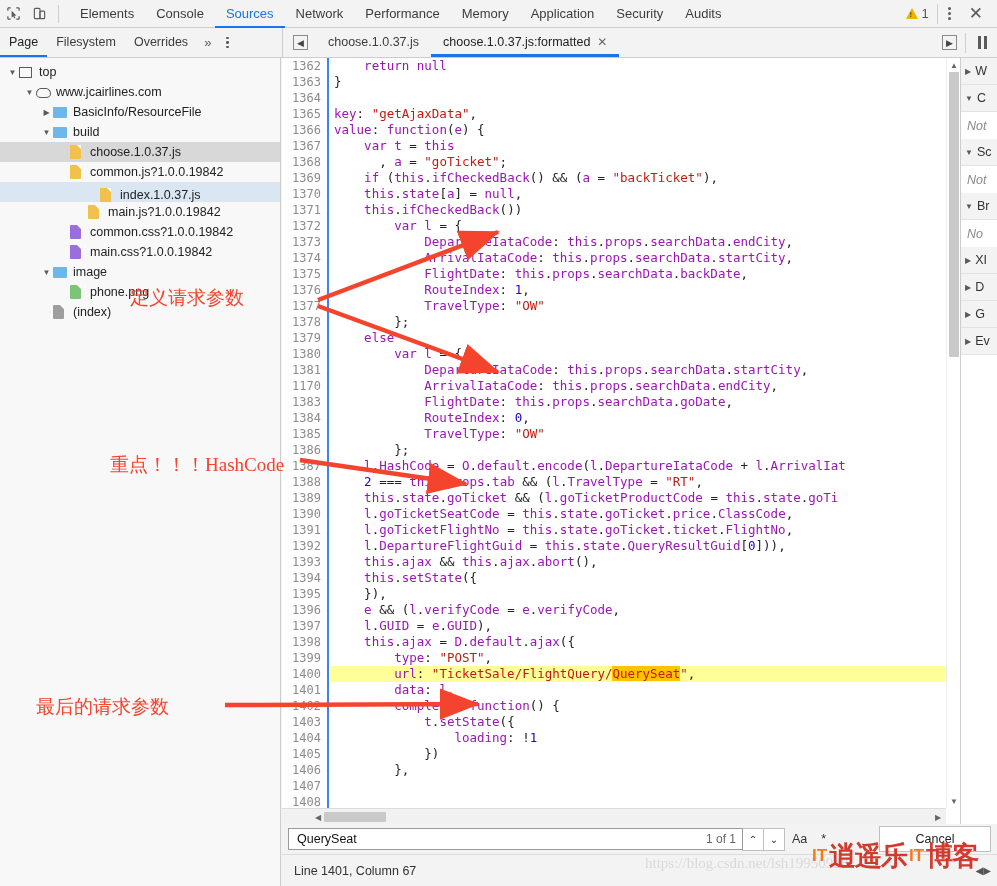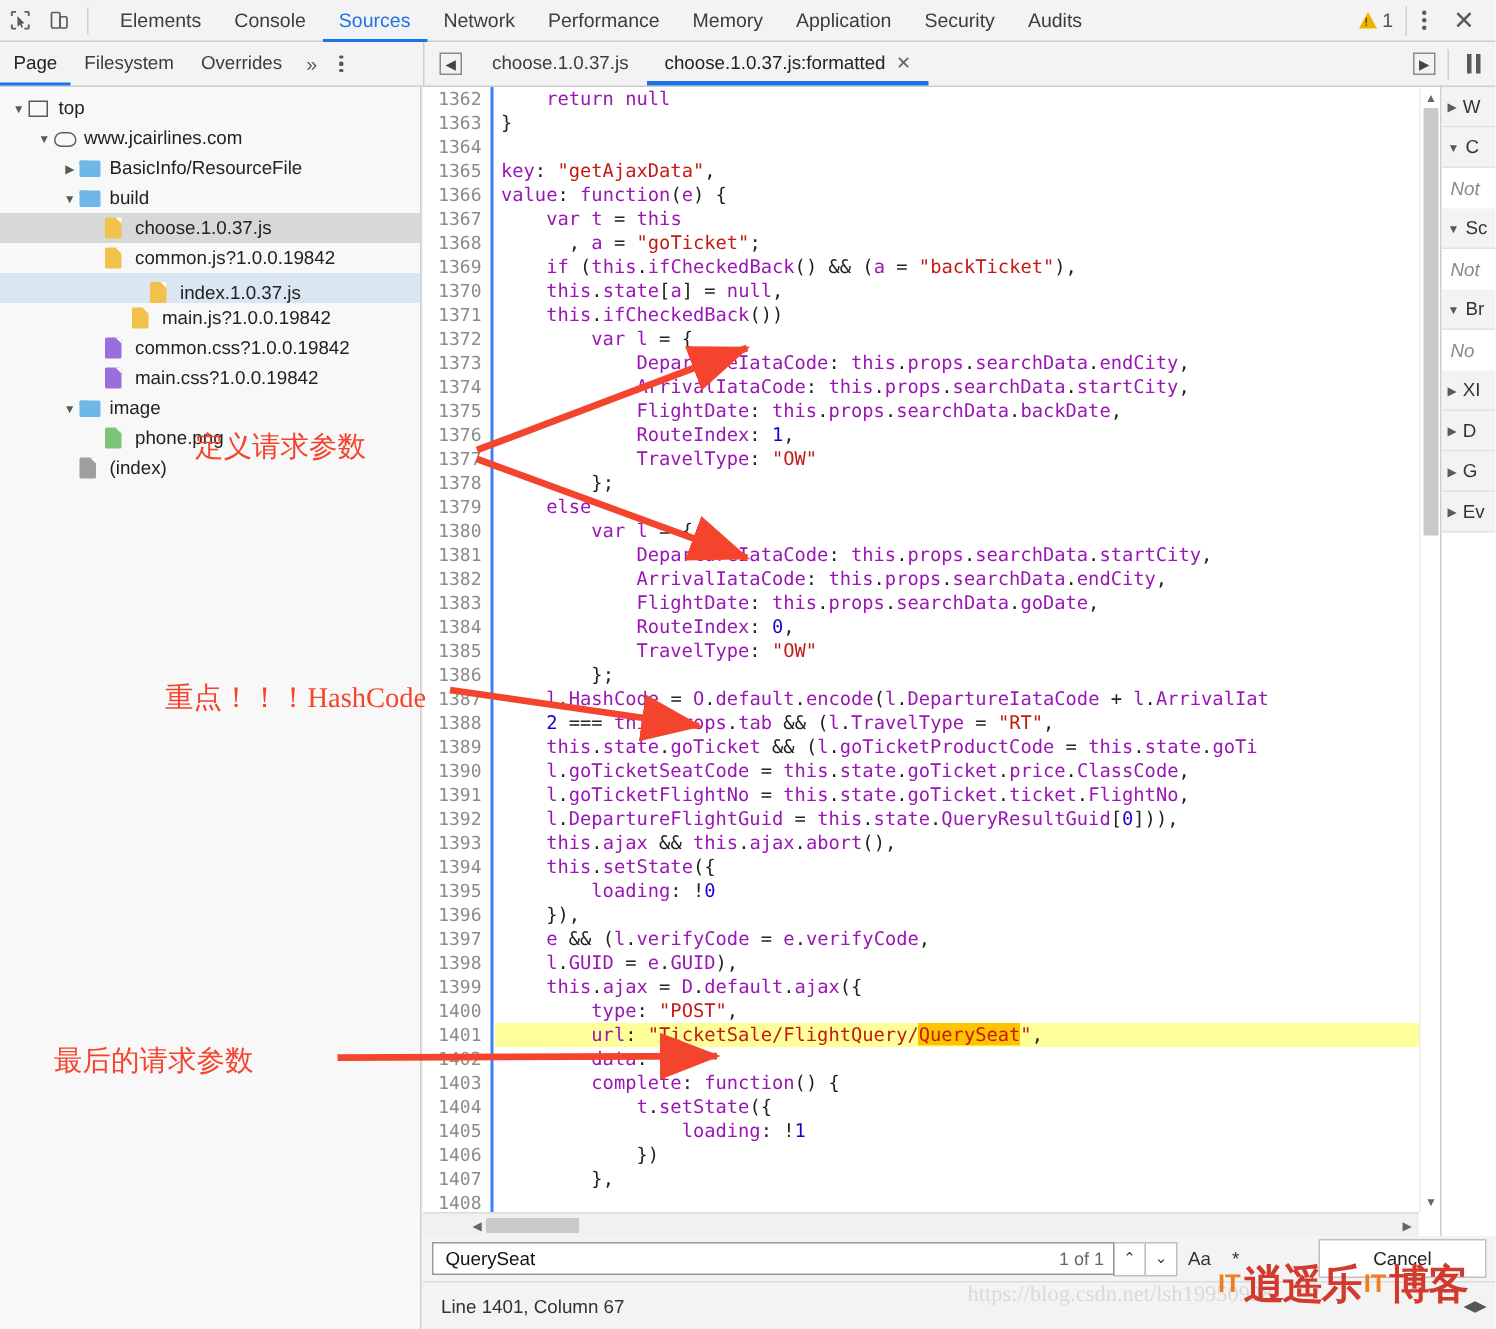--- a/index.html
+++ b/index.html
@@ -330,21 +330,21 @@
         <div class="gline">1372</div>
         <div class="gline">1373</div>
         <div class="gline">1374</div>
         <div class="gline">1375</div>
         <div class="gline">1376</div>
         <div class="gline">1377</div>
         <div class="gline">1378</div>
         <div class="gline">1379</div>
         <div class="gline">1380</div>
         <div class="gline">1381</div>
-        <div class="gline">1382</div>
+        <div class="gline">1170</div>
         <div class="gline">1383</div>
         <div class="gline">1384</div>
         <div class="gline">1385</div>
         <div class="gline">1386</div>
         <div class="gline">1387</div>
         <div class="gline">1388</div>
         <div class="gline">1389</div>
         <div class="gline">1390</div>
         <div class="gline">1391</div>
         <div class="gline">1392</div>
@@ -393,21 +393,20 @@
         <div class="cline"><span class="plain">            </span><span class="kw">TravelType</span><span class="plain">:</span><span class="plain"> </span><span class="str">"OW"</span></div>
         <div class="cline"><span class="plain">        </span><span class="plain">}</span><span class="plain">;</span></div>
         <div class="cline"><span class="plain">    </span><span class="kw">l</span><span class="plain">.</span><span class="kw">HashCode</span><span class="plain"> </span><span class="plain">=</span><span class="plain"> </span><span class="kw">O</span><span class="plain">.</span><span class="kw">default</span><span class="plain">.</span><span class="kw">encode</span><span class="plain">(</span><span class="kw">l</span><span class="plain">.</span><span class="kw">DepartureIataCode</span><span class="plain"> </span><span class="plain">+</span><span class="plain"> </span><span class="kw">l</span><span class="plain">.</span><span class="kw">ArrivalIat</span></div>
         <div class="cline"><span class="plain">    </span><span class="num">2</span><span class="plain"> </span><span class="plain">=</span><span class="plain">=</span><span class="plain">=</span><span class="plain"> </span><span class="kw">this</span><span class="plain">.</span><span class="kw">props</span><span class="plain">.</span><span class="kw">tab</span><span class="plain"> </span><span class="plain">&amp;</span><span class="plain">&amp;</span><span class="plain"> </span><span class="plain">(</span><span class="kw">l</span><span class="plain">.</span><span class="kw">TravelType</span><span class="plain"> </span><span class="plain">=</span><span class="plain"> </span><span class="str">"RT"</span><span class="plain">,</span></div>
         <div class="cline"><span class="plain">    </span><span class="kw">this</span><span class="plain">.</span><span class="kw">state</span><span class="plain">.</span><span class="kw">goTicket</span><span class="plain"> </span><span class="plain">&amp;</span><span class="plain">&amp;</span><span class="plain"> </span><span class="plain">(</span><span class="kw">l</span><span class="plain">.</span><span class="kw">goTicketProductCode</span><span class="plain"> </span><span class="plain">=</span><span class="plain"> </span><span class="kw">this</span><span class="plain">.</span><span class="kw">state</span><span class="plain">.</span><span class="kw">goTi</span></div>
         <div class="cline"><span class="plain">    </span><span class="kw">l</span><span class="plain">.</span><span class="kw">goTicketSeatCode</span><span class="plain"> </span><span class="plain">=</span><span class="plain"> </span><span class="kw">this</span><span class="plain">.</span><span class="kw">state</span><span class="plain">.</span><span class="kw">goTicket</span><span class="plain">.</span><span class="kw">price</span><span class="plain">.</span><span class="kw">ClassCode</span><span class="plain">,</span></div>
         <div class="cline"><span class="plain">    </span><span class="kw">l</span><span class="plain">.</span><span class="kw">goTicketFlightNo</span><span class="plain"> </span><span class="plain">=</span><span class="plain"> </span><span class="kw">this</span><span class="plain">.</span><span class="kw">state</span><span class="plain">.</span><span class="kw">goTicket</span><span class="plain">.</span><span class="kw">ticket</span><span class="plain">.</span><span class="kw">FlightNo</span><span class="plain">,</span></div>
         <div class="cline"><span class="plain">    </span><span class="kw">l</span><span class="plain">.</span><span class="kw">DepartureFlightGuid</span><span class="plain"> </span><span class="plain">=</span><span class="plain"> </span><span class="kw">this</span><span class="plain">.</span><span class="kw">state</span><span class="plain">.</span><span class="kw">QueryResultGuid</span><span class="plain">[</span><span class="num">0</span><span class="plain">]</span><span class="plain">)</span><span class="plain">)</span><span class="plain">,</span></div>
         <div class="cline"><span class="plain">    </span><span class="kw">this</span><span class="plain">.</span><span class="kw">ajax</span><span class="plain"> </span><span class="plain">&amp;</span><span class="plain">&amp;</span><span class="plain"> </span><span class="kw">this</span><span class="plain">.</span><span class="kw">ajax</span><span class="plain">.</span><span class="kw">abort</span><span class="plain">(</span><span class="plain">)</span><span class="plain">,</span></div>
         <div class="cline"><span class="plain">    </span><span class="kw">this</span><span class="plain">.</span><span class="kw">setState</span><span class="plain">(</span><span class="plain">{</span></div>
-        <div class="cline"><span class="plain">        </span><span class="kw">loading</span><span class="plain">:</span><span class="plain"> </span><span class="plain">!</span><span class="num">0</span></div>
         <div class="cline"><span class="plain">    </span><span class="plain">}</span><span class="plain">)</span><span class="plain">,</span></div>
         <div class="cline"><span class="plain">    </span><span class="kw">e</span><span class="plain"> </span><span class="plain">&amp;</span><span class="plain">&amp;</span><span class="plain"> </span><span class="plain">(</span><span class="kw">l</span><span class="plain">.</span><span class="kw">verifyCode</span><span class="plain"> </span><span class="plain">=</span><span class="plain"> </span><span class="kw">e</span><span class="plain">.</span><span class="kw">verifyCode</span><span class="plain">,</span></div>
         <div class="cline"><span class="plain">    </span><span class="kw">l</span><span class="plain">.</span><span class="kw">GUID</span><span class="plain"> </span><span class="plain">=</span><span class="plain"> </span><span class="kw">e</span><span class="plain">.</span><span class="kw">GUID</span><span class="plain">)</span><span class="plain">,</span></div>
         <div class="cline"><span class="plain">    </span><span class="kw">this</span><span class="plain">.</span><span class="kw">ajax</span><span class="plain"> </span><span class="plain">=</span><span class="plain"> </span><span class="kw">D</span><span class="plain">.</span><span class="kw">default</span><span class="plain">.</span><span class="kw">ajax</span><span class="plain">(</span><span class="plain">{</span></div>
         <div class="cline"><span class="plain">        </span><span class="kw">type</span><span class="plain">:</span><span class="plain"> </span><span class="str">"POST"</span><span class="plain">,</span></div>
         <div class="cline hl" style="width: 948px;"><span class="plain">        </span><span class="kw">url</span><span class="plain">:</span><span class="plain"> </span><span class="str">"TicketSale/FlightQuery/<span class="mark">QuerySeat</span>"</span><span class="plain">,</span></div>
         <div class="cline"><span class="plain">        </span><span class="kw">data</span><span class="plain">:</span><span class="plain"> </span><span class="kw">l</span><span class="plain">,</span></div>
         <div class="cline"><span class="plain">        </span><span class="kw">complete</span><span class="plain">:</span><span class="plain"> </span><span class="kw">function</span><span class="plain">(</span><span class="plain">)</span><span class="plain"> </span><span class="plain">{</span></div>
         <div class="cline"><span class="plain">            </span><span class="kw">t</span><span class="plain">.</span><span class="kw">setState</span><span class="plain">(</span><span class="plain">{</span></div>
         <div class="cline"><span class="plain">                </span><span class="kw">loading</span><span class="plain">:</span><span class="plain"> </span><span class="plain">!</span><span class="num">1</span></div>

